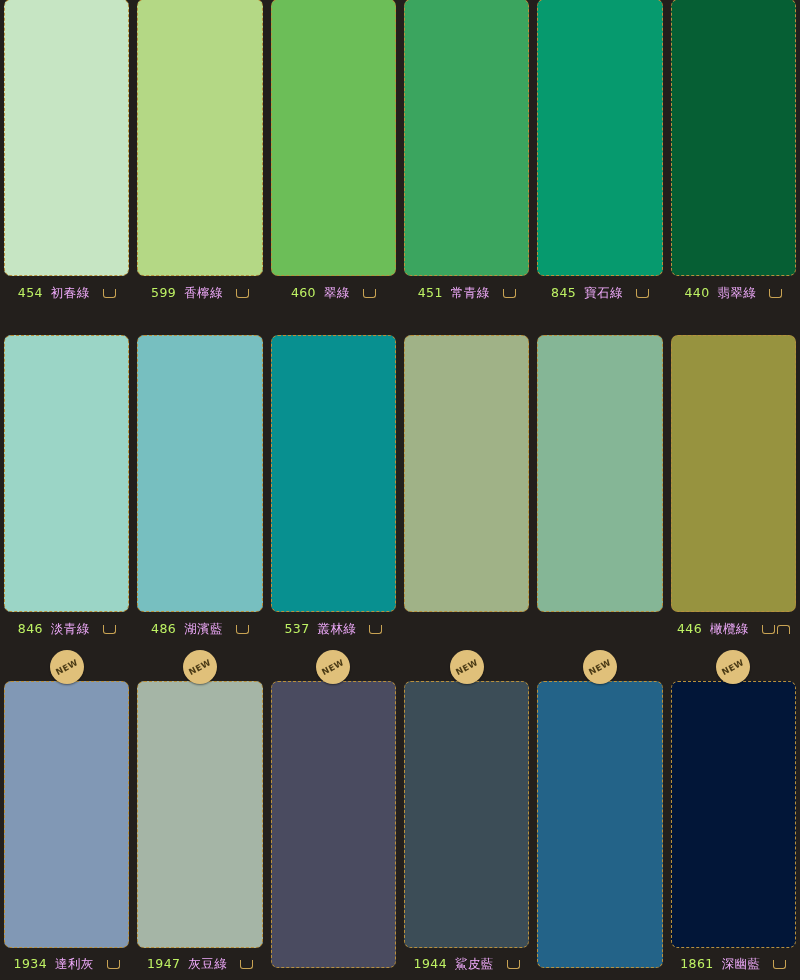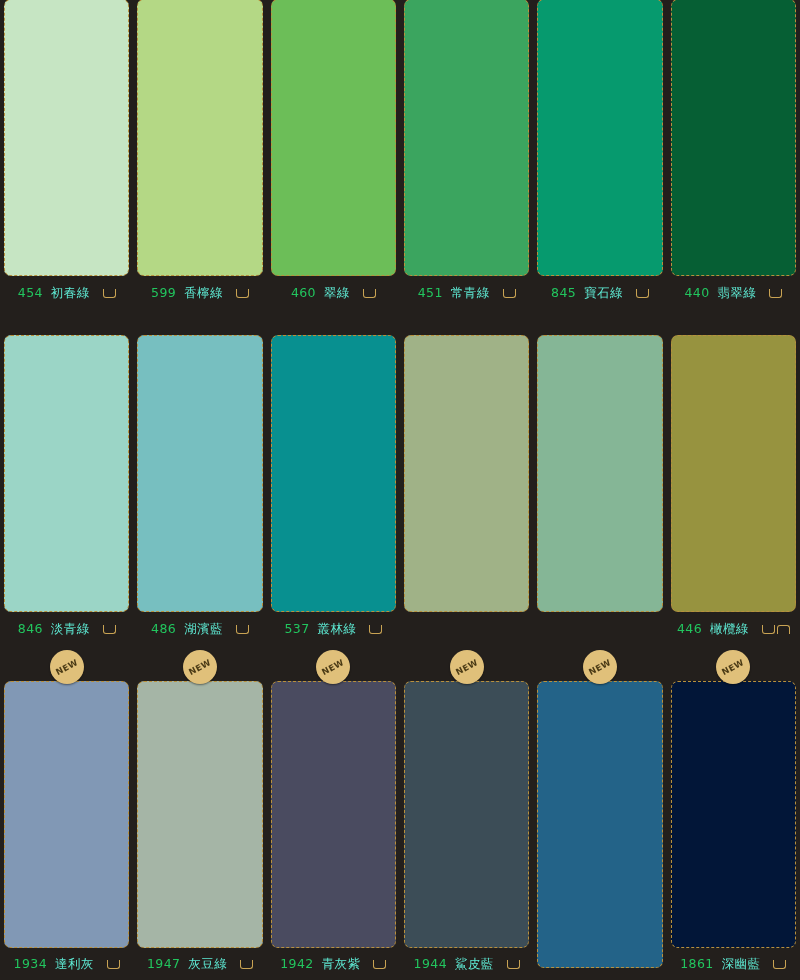--- a/index.html
+++ b/index.html
@@ -45,22 +45,22 @@
     align-items: center;
     justify-content: center;
     gap: 13px;
     width: 100%;
     height: 34px;
     color: #d9b367;
     font-size: 12.5px;
     letter-spacing: 0.4px;
     white-space: nowrap;
   }
-  .caption .code { color: #22c55e; }
-  .caption .cname { color: #5eead4; margin-left: 8px; }
+  .caption .code { color: #bef264; }
+  .caption .cname { color: #f0abfc; margin-left: 8px; }
   .icon-group {
     display: inline-flex;
     gap: 2px;
     align-items: flex-end;
   }
   .bucket-icon {
     display: inline-block;
     width: 11px;
     height: 8px;
     border: 1.6px solid #c9a353;
@@ -221,26 +221,20 @@
         <span class="icon-group">
           <span class="bucket-icon"></span>
         </span>
       </div>
     </div>
     <div class="swatch-cell row3">
       <div class="new-badge">
         <span>NEW</span>
       </div>
       <div class="chip" style="background: rgb(74, 75, 96);"></div>
-      <div class="caption">
-        <div><span class="code">1942</span><span class="cname">青灰紫</span></div>
-        <span class="icon-group">
-          <span class="bucket-icon"></span>
-        </span>
-      </div>
     </div>
     <div class="swatch-cell row3">
       <div class="new-badge">
         <span>NEW</span>
       </div>
       <div class="chip" style="background: rgb(60, 77, 87);"></div>
       <div class="caption">
         <div><span class="code">1944</span><span class="cname">鯊皮藍</span></div>
         <span class="icon-group">
           <span class="bucket-icon"></span>

